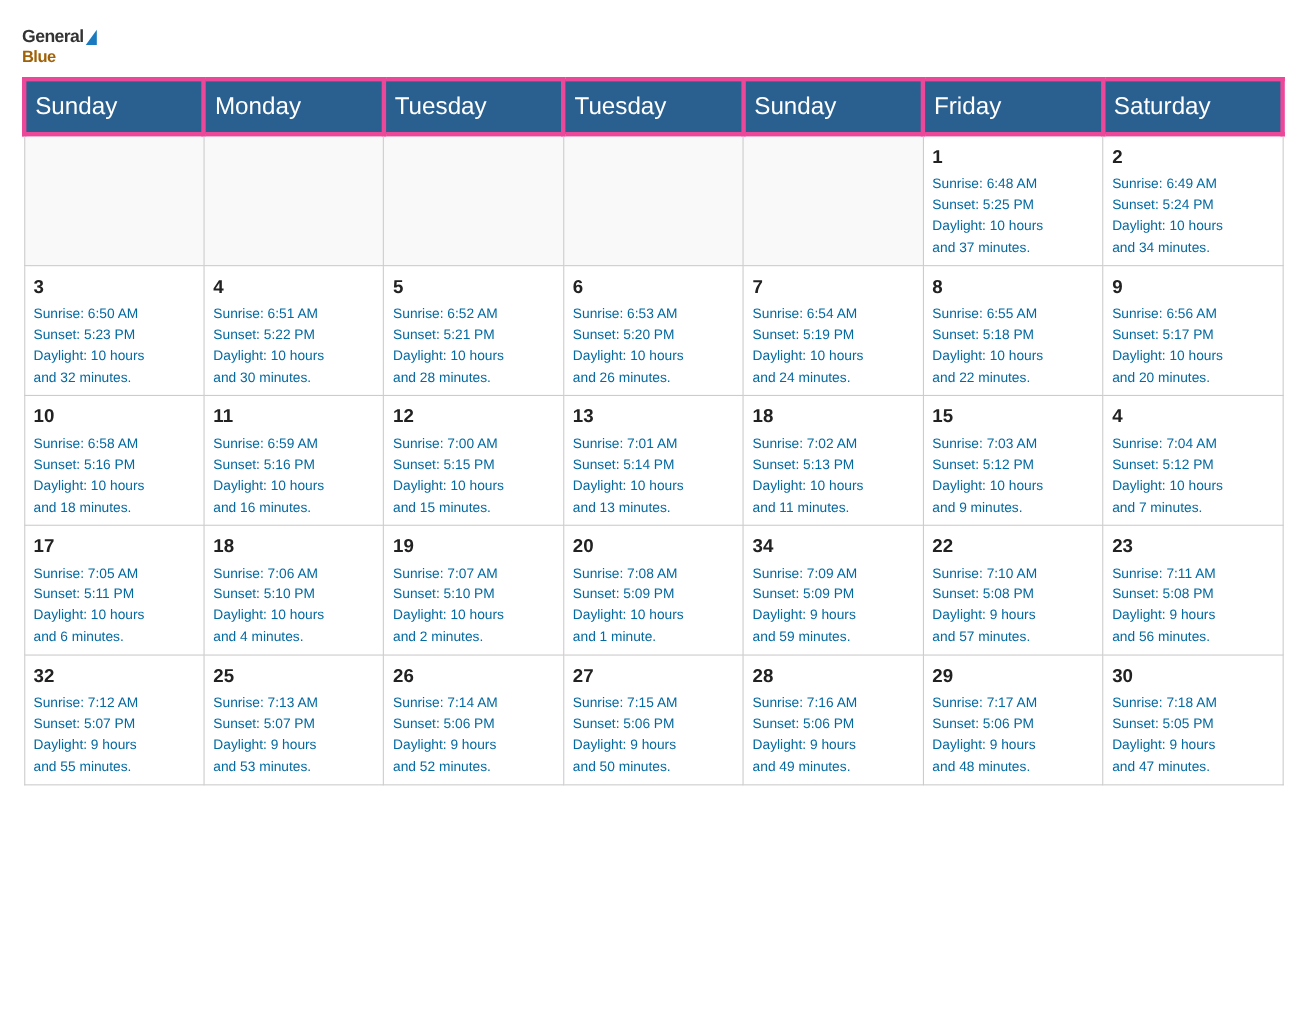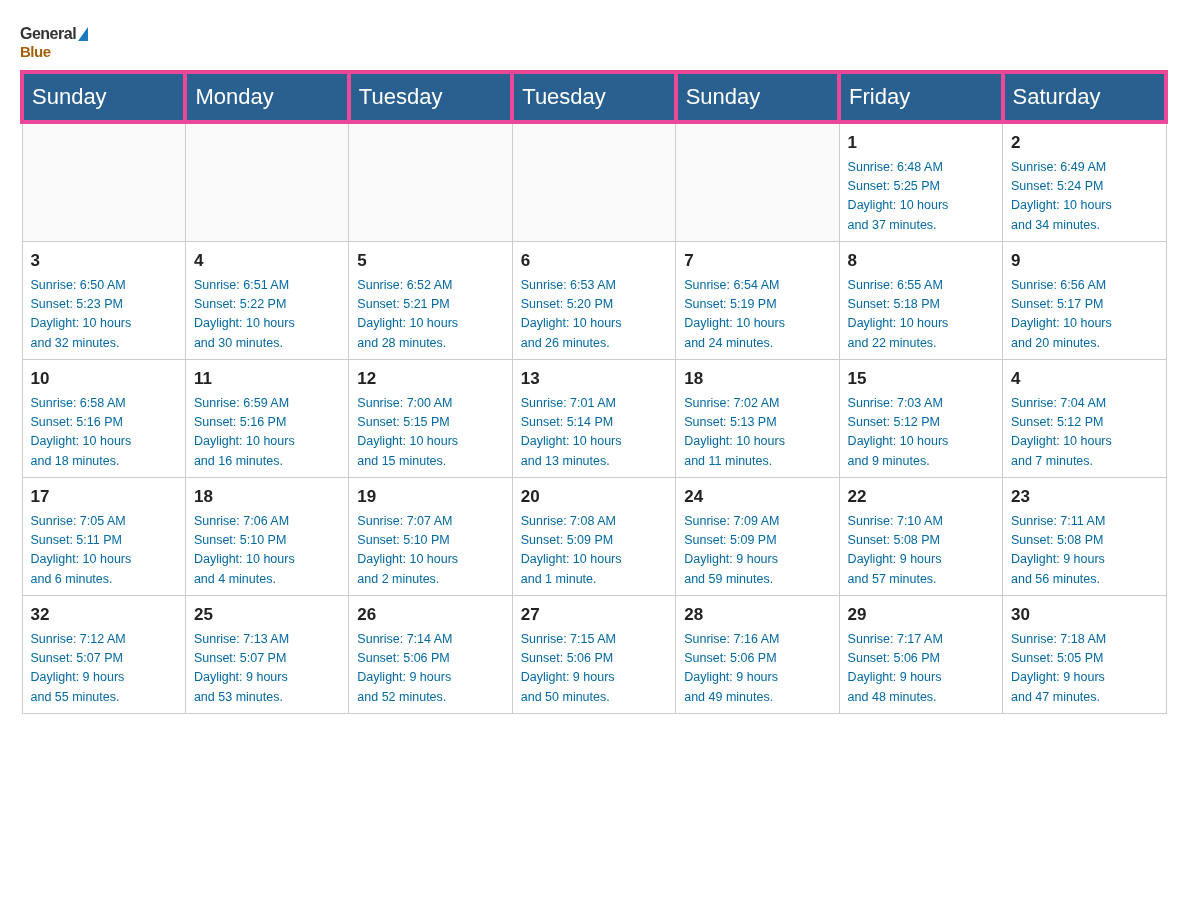--- a/index.html
+++ b/index.html
@@ -215,21 +215,21 @@
         </td>
         <td>
           <span class="day-number">19</span>
           <div class="day-info">Sunrise: 7:07 AM<br>Sunset: 5:10 PM<br>Daylight: 10 hours<br>and 2 minutes.</div>
         </td>
         <td>
           <span class="day-number">20</span>
           <div class="day-info">Sunrise: 7:08 AM<br>Sunset: 5:09 PM<br>Daylight: 10 hours<br>and 1 minute.</div>
         </td>
         <td>
-          <span class="day-number">24</span>
+          <span class="day-number">34</span>
           <div class="day-info">Sunrise: 7:09 AM<br>Sunset: 5:09 PM<br>Daylight: 9 hours<br>and 59 minutes.</div>
         </td>
         <td>
           <span class="day-number">22</span>
           <div class="day-info">Sunrise: 7:10 AM<br>Sunset: 5:08 PM<br>Daylight: 9 hours<br>and 57 minutes.</div>
         </td>
         <td>
           <span class="day-number">23</span>
           <div class="day-info">Sunrise: 7:11 AM<br>Sunset: 5:08 PM<br>Daylight: 9 hours<br>and 56 minutes.</div>
         </td>

